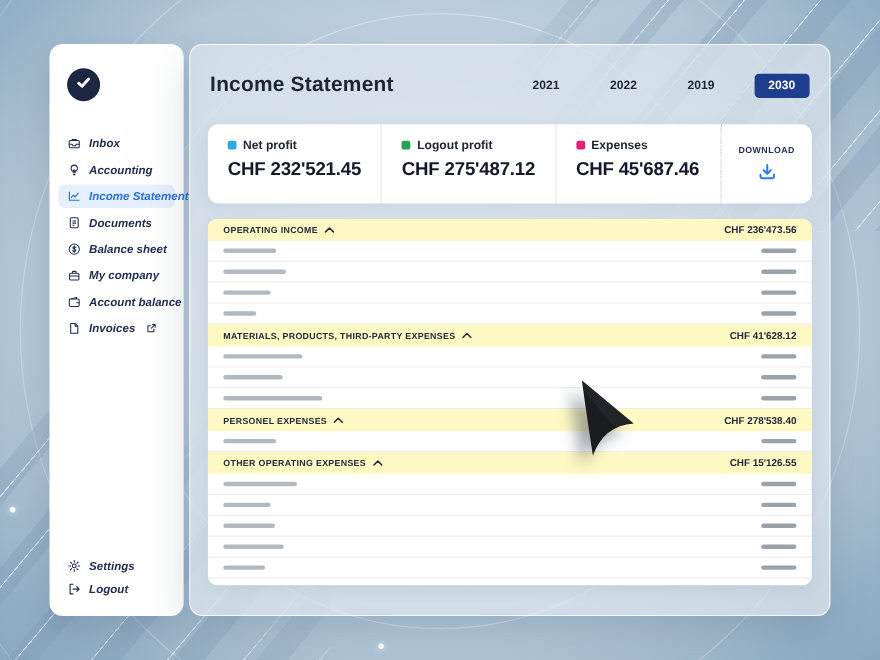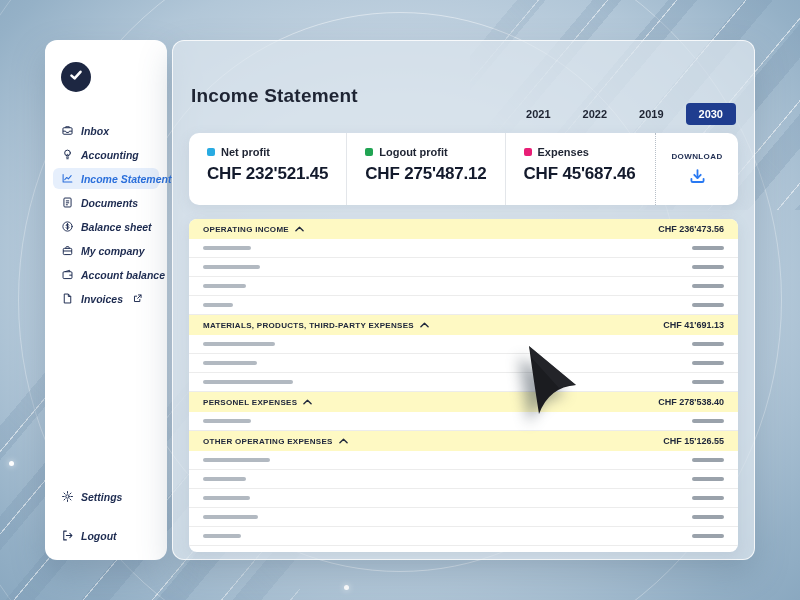--- a/index.html
+++ b/index.html
@@ -37,35 +37,35 @@
     display:flex; align-items:center; justify-content:center; }
   .logo svg { width:16px; height:16px; }
   .nav { margin-top:28px; display:flex; flex-direction:column; gap:3px; }
   .nav-item { display:flex; align-items:center; gap:7px; padding:4px 8px; border-radius:6px;
     font-size:10.5px; font-weight:700; color:#1d2b50; cursor:pointer; white-space:nowrap;font-style:italic; }
   .nav-item.active { background:#e6effc; color:#2a6fdb; }
   .nav-ico { width:13px; height:13px; display:inline-flex; flex:none; }
   .nav-ico svg { width:13px; height:13px; }
   .ext { width:11px; height:11px; display:inline-flex; margin-left:2px; }
   .ext svg { width:11px; height:11px; }
-  .sidebar-footer { margin-top:auto; display:flex; flex-direction:column; gap:18px; }
+  .sidebar-footer { margin-top:auto; display:flex; flex-direction:column; gap:0; }
 
   .main {
     flex:1; border-radius:12px; background:rgba(219,229,237,.72);
     border:1px solid rgba(255,255,255,.8);
     box-shadow:0 14px 34px rgba(65,90,115,.25);
     padding:26px 16px 14px 16px; position:relative;
   }
   .title-row { display:flex; align-items:center; justify-content:space-between; padding:0 2px; }
   .page-title { font-size:19px; font-weight:700; color:#1e2433; letter-spacing:.2px; }
-  .years { display:flex; align-items:flex-start; gap:12px;margin-top:36px; }
+  .years { display:flex; align-items:flex-start; gap:26px; }
   .year { font-size:11px; font-weight:700; color:#1e2433; padding:5px 10px; border-radius:4px; cursor:pointer; }
   .year.active { background:#1f3d8f; color:#ffffff; padding:5px 13px; }
 
-  .summary-card { margin-top:8px; background:#ffffff; border-radius:10px;
+  .summary-card { margin-top:24px; background:#ffffff; border-radius:10px;
     box-shadow:0 4px 14px rgba(90,110,135,.12); display:flex; align-items:stretch; height:72px; }
   .metric { flex:1; padding:13px 18px; border-right:1px solid #e3e6ea; }
   .metric:nth-child(3) { border-right:1px dotted #b7bfc8; }
   .legend-row { display:flex; align-items:center; gap:6px; }
   .legend-swatch { width:8px; height:8px; border-radius:2px; flex:none; }
   .metric-label { font-size:11px; font-weight:700; color:#1e2433; }
   .metric-value { margin-top:6px; font-size:17px; font-weight:700; color:#131a2c; letter-spacing:-.2px; white-space:nowrap; }
   .download-cell { width:82px; display:flex; flex-direction:column; align-items:center; justify-content:center; gap:6px; cursor:pointer; }
   .download-label { font-size:8px; font-weight:700; letter-spacing:.4px; color:#1d2b50; }
   .download-ico { width:19px; height:19px; color:#2979f2; }
@@ -293,21 +293,21 @@
         </div>
         <div class="section-header">
           <span class="section-title-wrap">
             <span class="section-title">MATERIALS, PRODUCTS, THIRD-PARTY EXPENSES</span>
             <span class="chev">
               <svg viewBox="0 0 10 6" fill="none" stroke="currentColor" stroke-width="1.5" stroke-linecap="round" stroke-linejoin="round">
                 <path d="M1 5 5 1l4 4"></path>
               </svg>
             </span>
           </span>
-          <span class="section-total">CHF 41'691.13</span>
+          <span class="section-total">CHF 41'628.12</span>
         </div>
         <div class="t-row">
           <span class="bar" style="width:72px"></span>
           <span class="bar bar-right"></span>
         </div>
         <div class="t-row">
           <span class="bar" style="width:54px"></span>
           <span class="bar bar-right"></span>
         </div>
         <div class="t-row">

